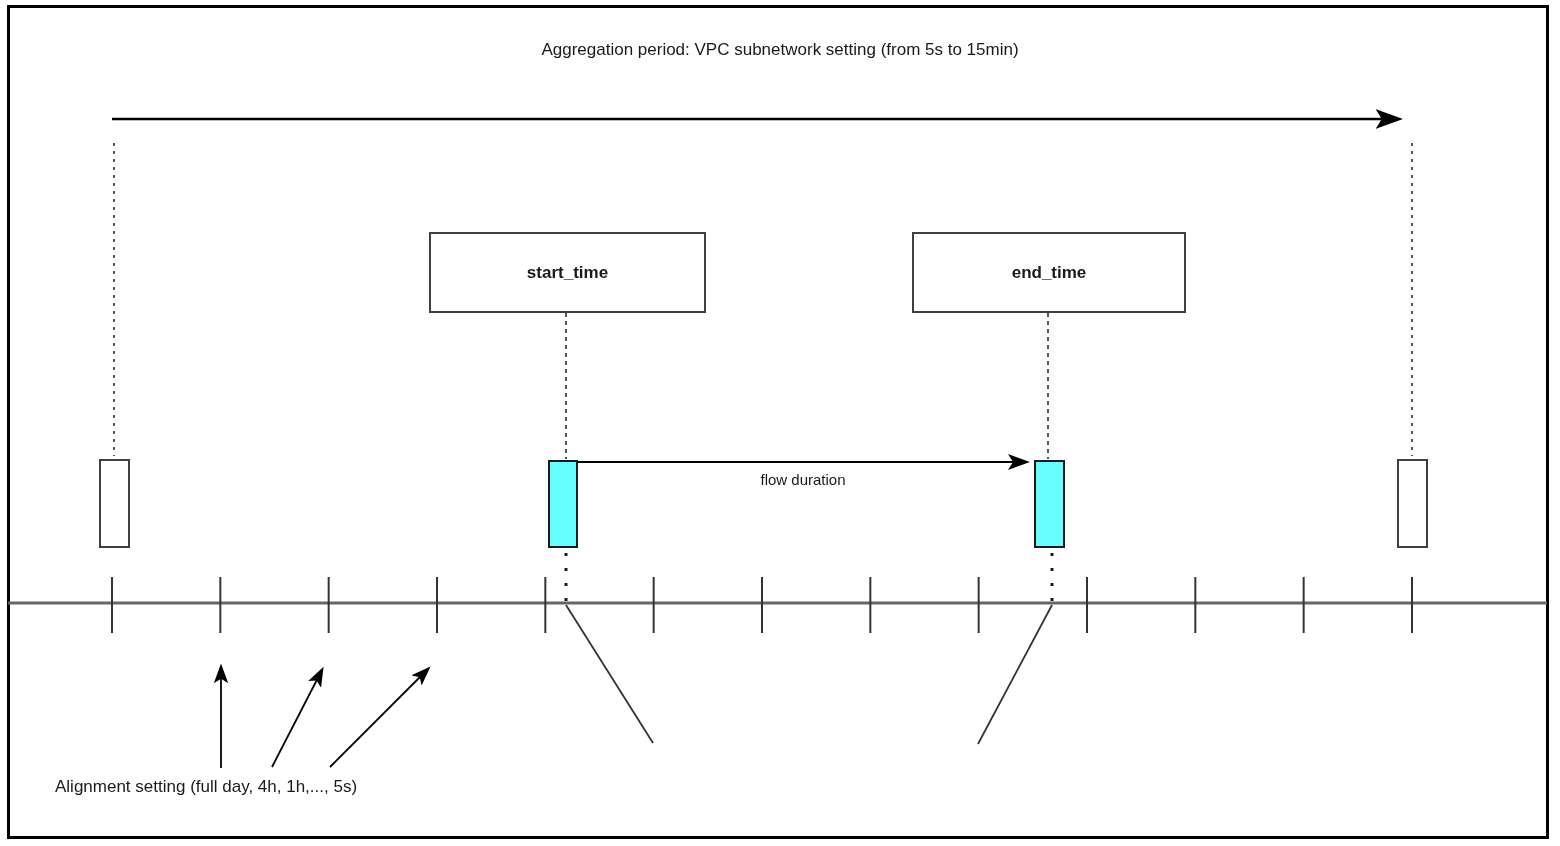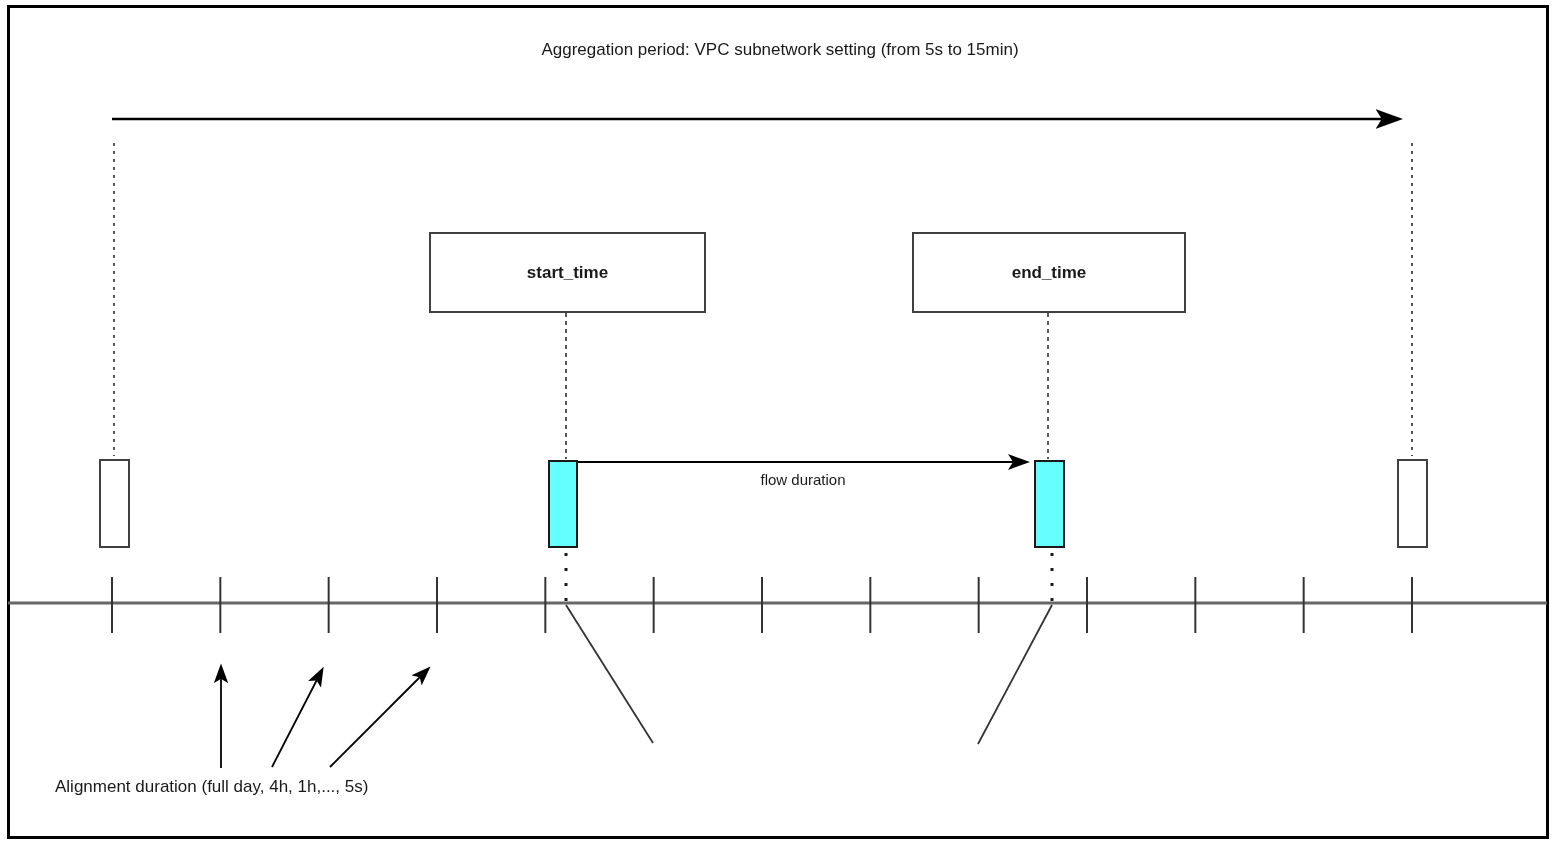--- a/index.html
+++ b/index.html
@@ -105,16 +105,16 @@
 
   <div class="txt title">Aggregation period: VPC subnetwork setting (from 5s to 15min)</div>
 
   <div class="txt box-label start-box">start_time</div>
 
   <div class="txt box-label end-box">end_time</div>
 
   <div class="txt flow-duration">flow duration</div>
 
 
-  <div class="txt alignment-label">Alignment duration (full day, 4h, 1h,..., 5s)</div>
+  <div class="txt alignment-label">Alignment setting (full day, 4h, 1h,..., 5s)</div>
 
 
 </div>
 
 </body></html>

